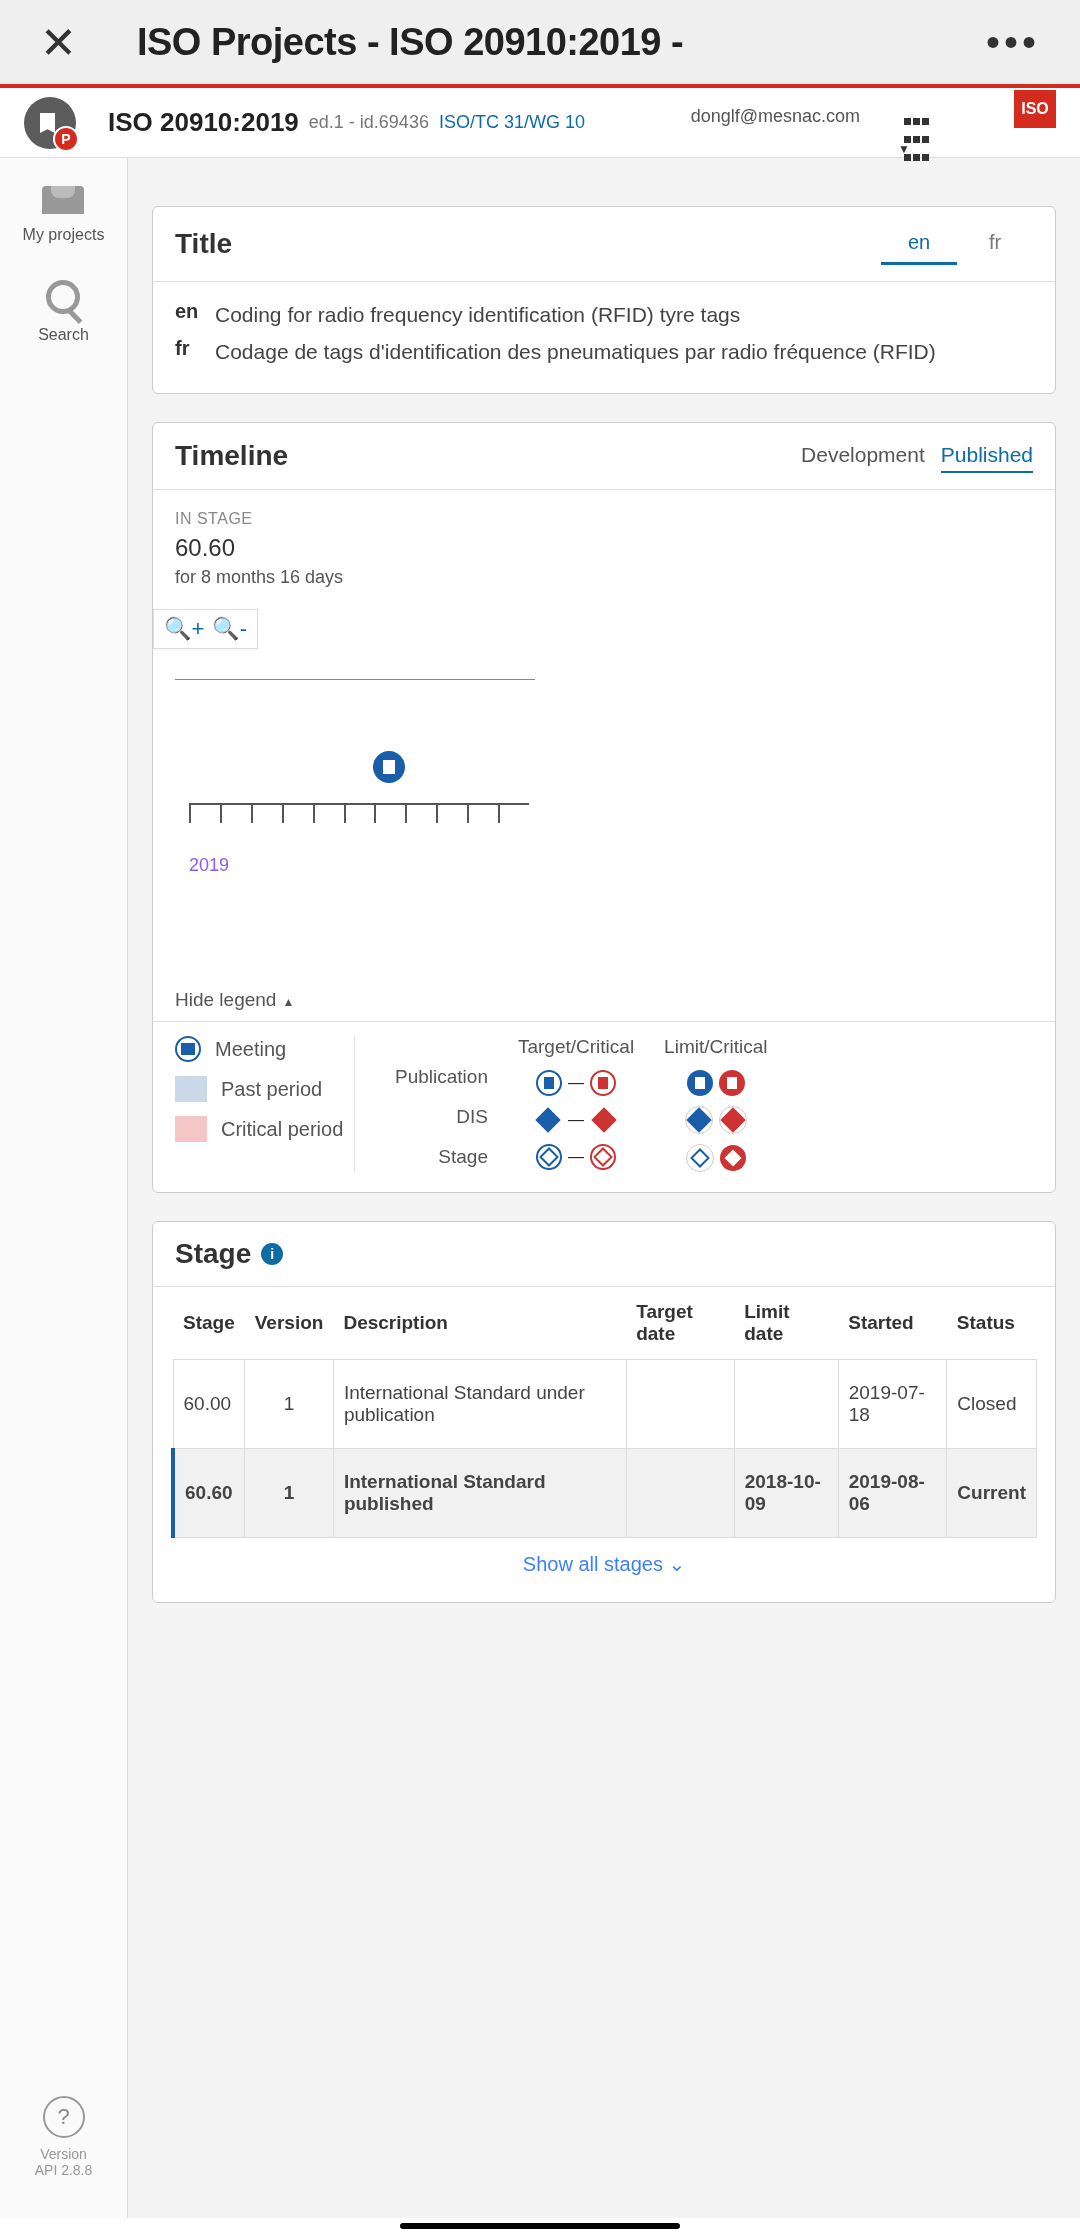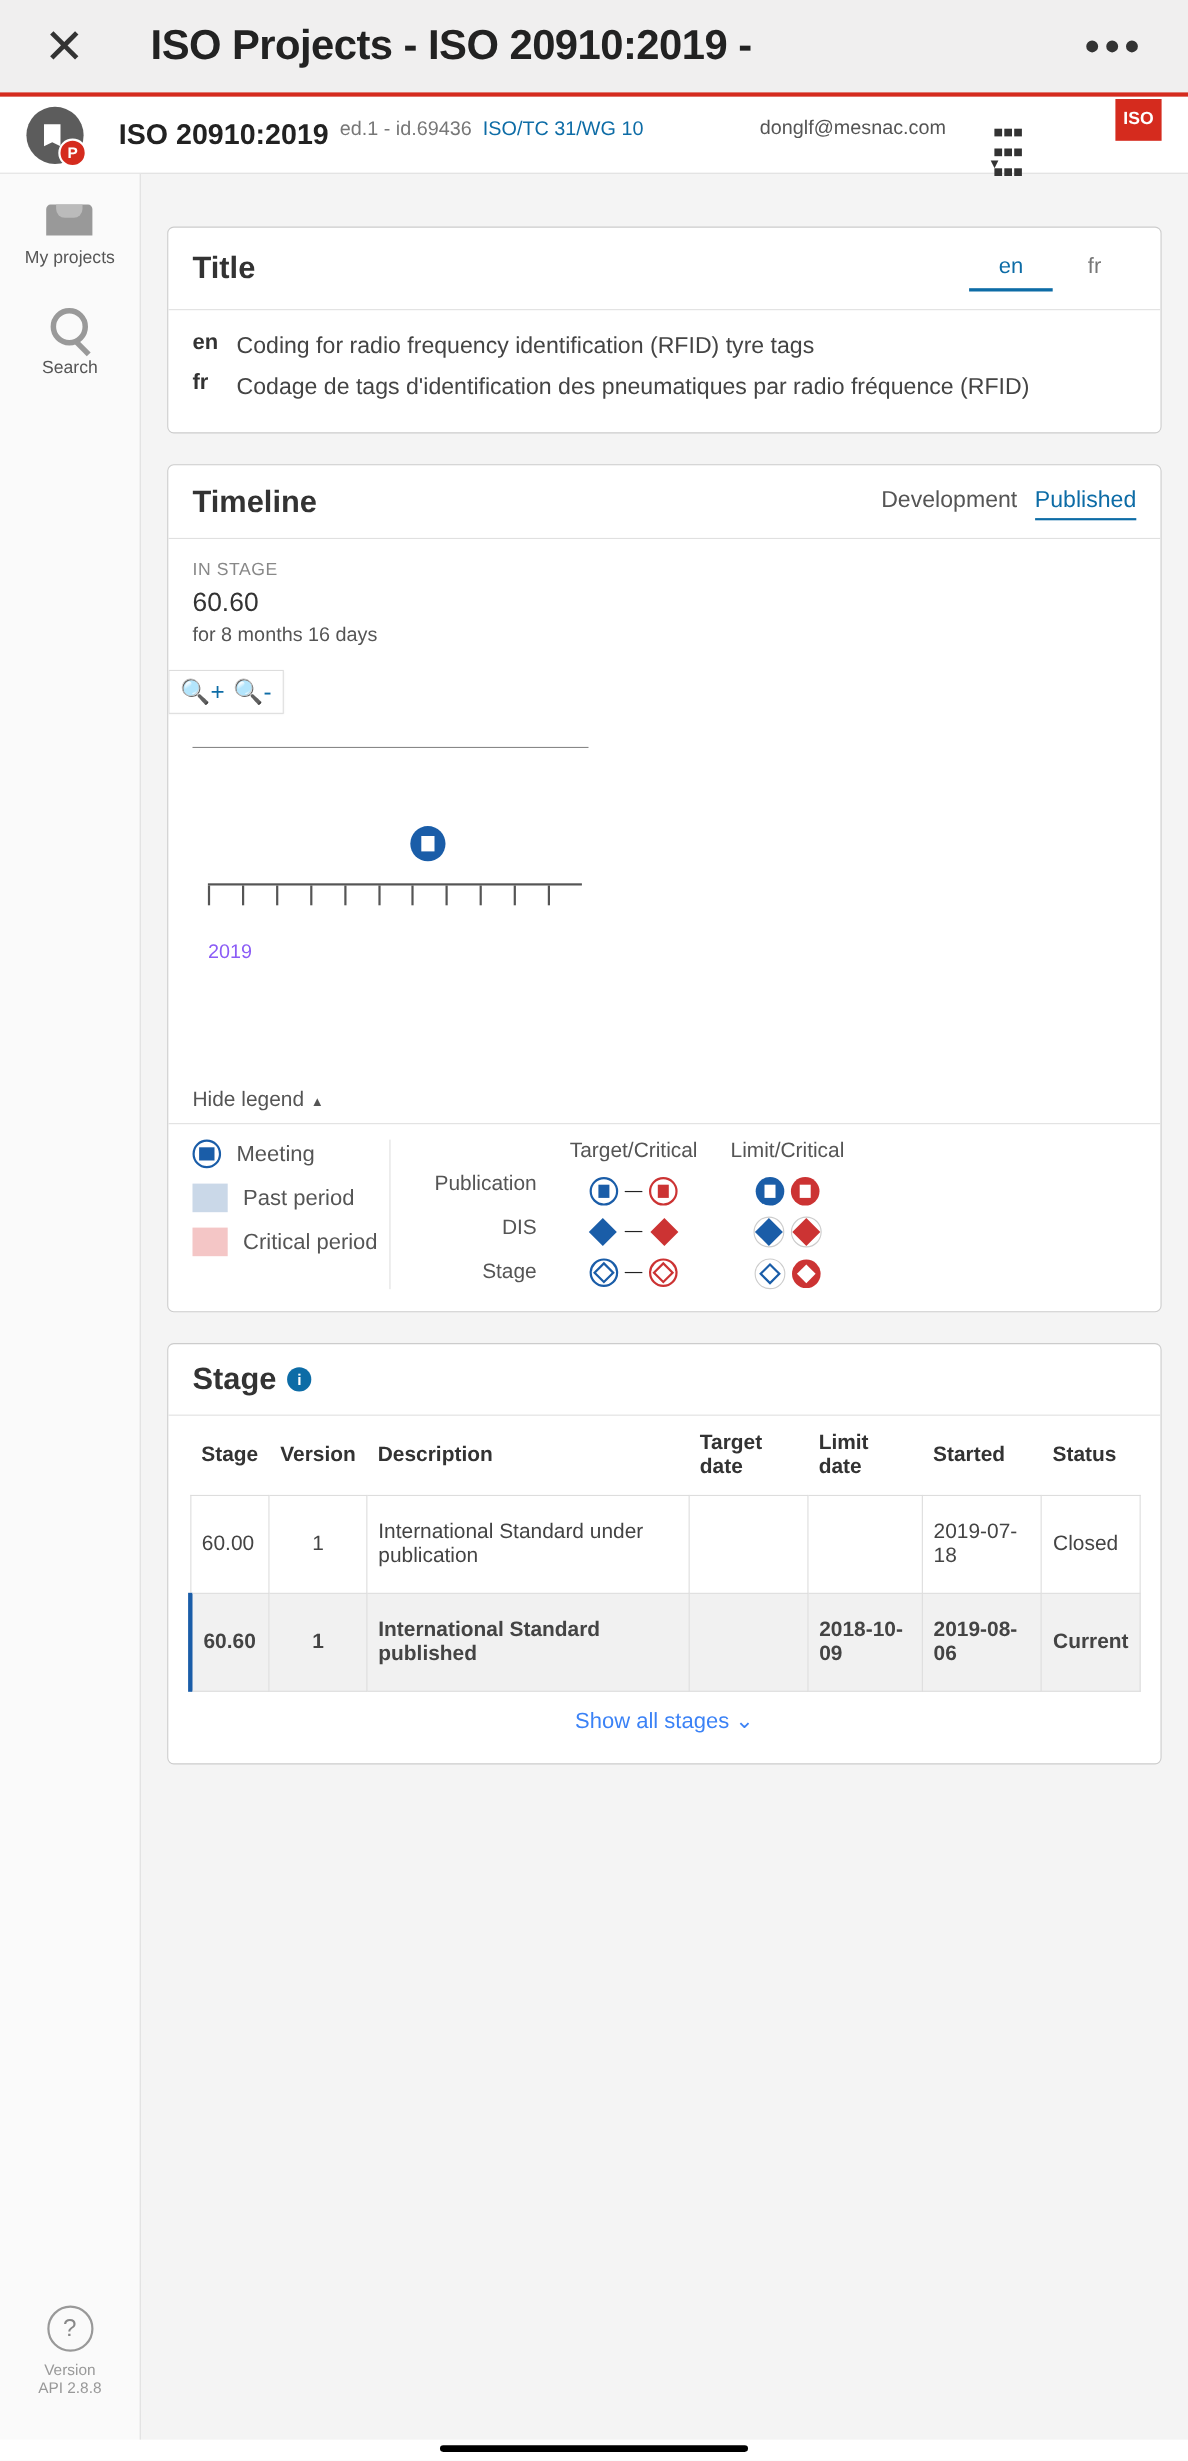--- a/index.html
+++ b/index.html
@@ -36,21 +36,21 @@
       color: #fff;
     }
     .project-icon::after {
       content: "P"; position: absolute; bottom: -3px; right: -3px;
       width: 22px; height: 22px; border-radius: 50%; background: #d52b1e;
       color: #fff; font-size: 14px; font-weight: bold; display: flex;
       align-items: center; justify-content: center; border: 2px solid #fff;
     }
     .header-info { flex: 1; }
     .header-info .small { font-size: 17px; color: #555; margin-bottom: 2px; }
-    .header-info .line2 { display: flex; align-items: flex-start; gap: 10px; }
+    .header-info .line2 { display: flex; align-items: center; gap: 10px; }
     .header-info .pname { font-size: 26px; font-weight: 600; color: #222; }
     .header-info .ed { font-size: 18px; color: #777; }
     .header-info .tc { font-size: 18px; color: #0d6ca6; font-weight: 500; }
     .email { font-size: 18px; color: #555; position: absolute; right: 220px; top: 18px; }
     .apps-icon { position: absolute; right: 150px; top: 24px; cursor: pointer; }
     .apps-icon span { display: inline-block; width: 7px; height: 7px; background: #333; margin: 1px; }
     .caret-down { position: absolute; right: 170px; top: 54px; font-size: 12px; color: #333; }
     .iso-logo {
       width: 42px; height: 38px; background: #d52b1e; color: #fff;
       display: flex; align-items: center; justify-content: center;

